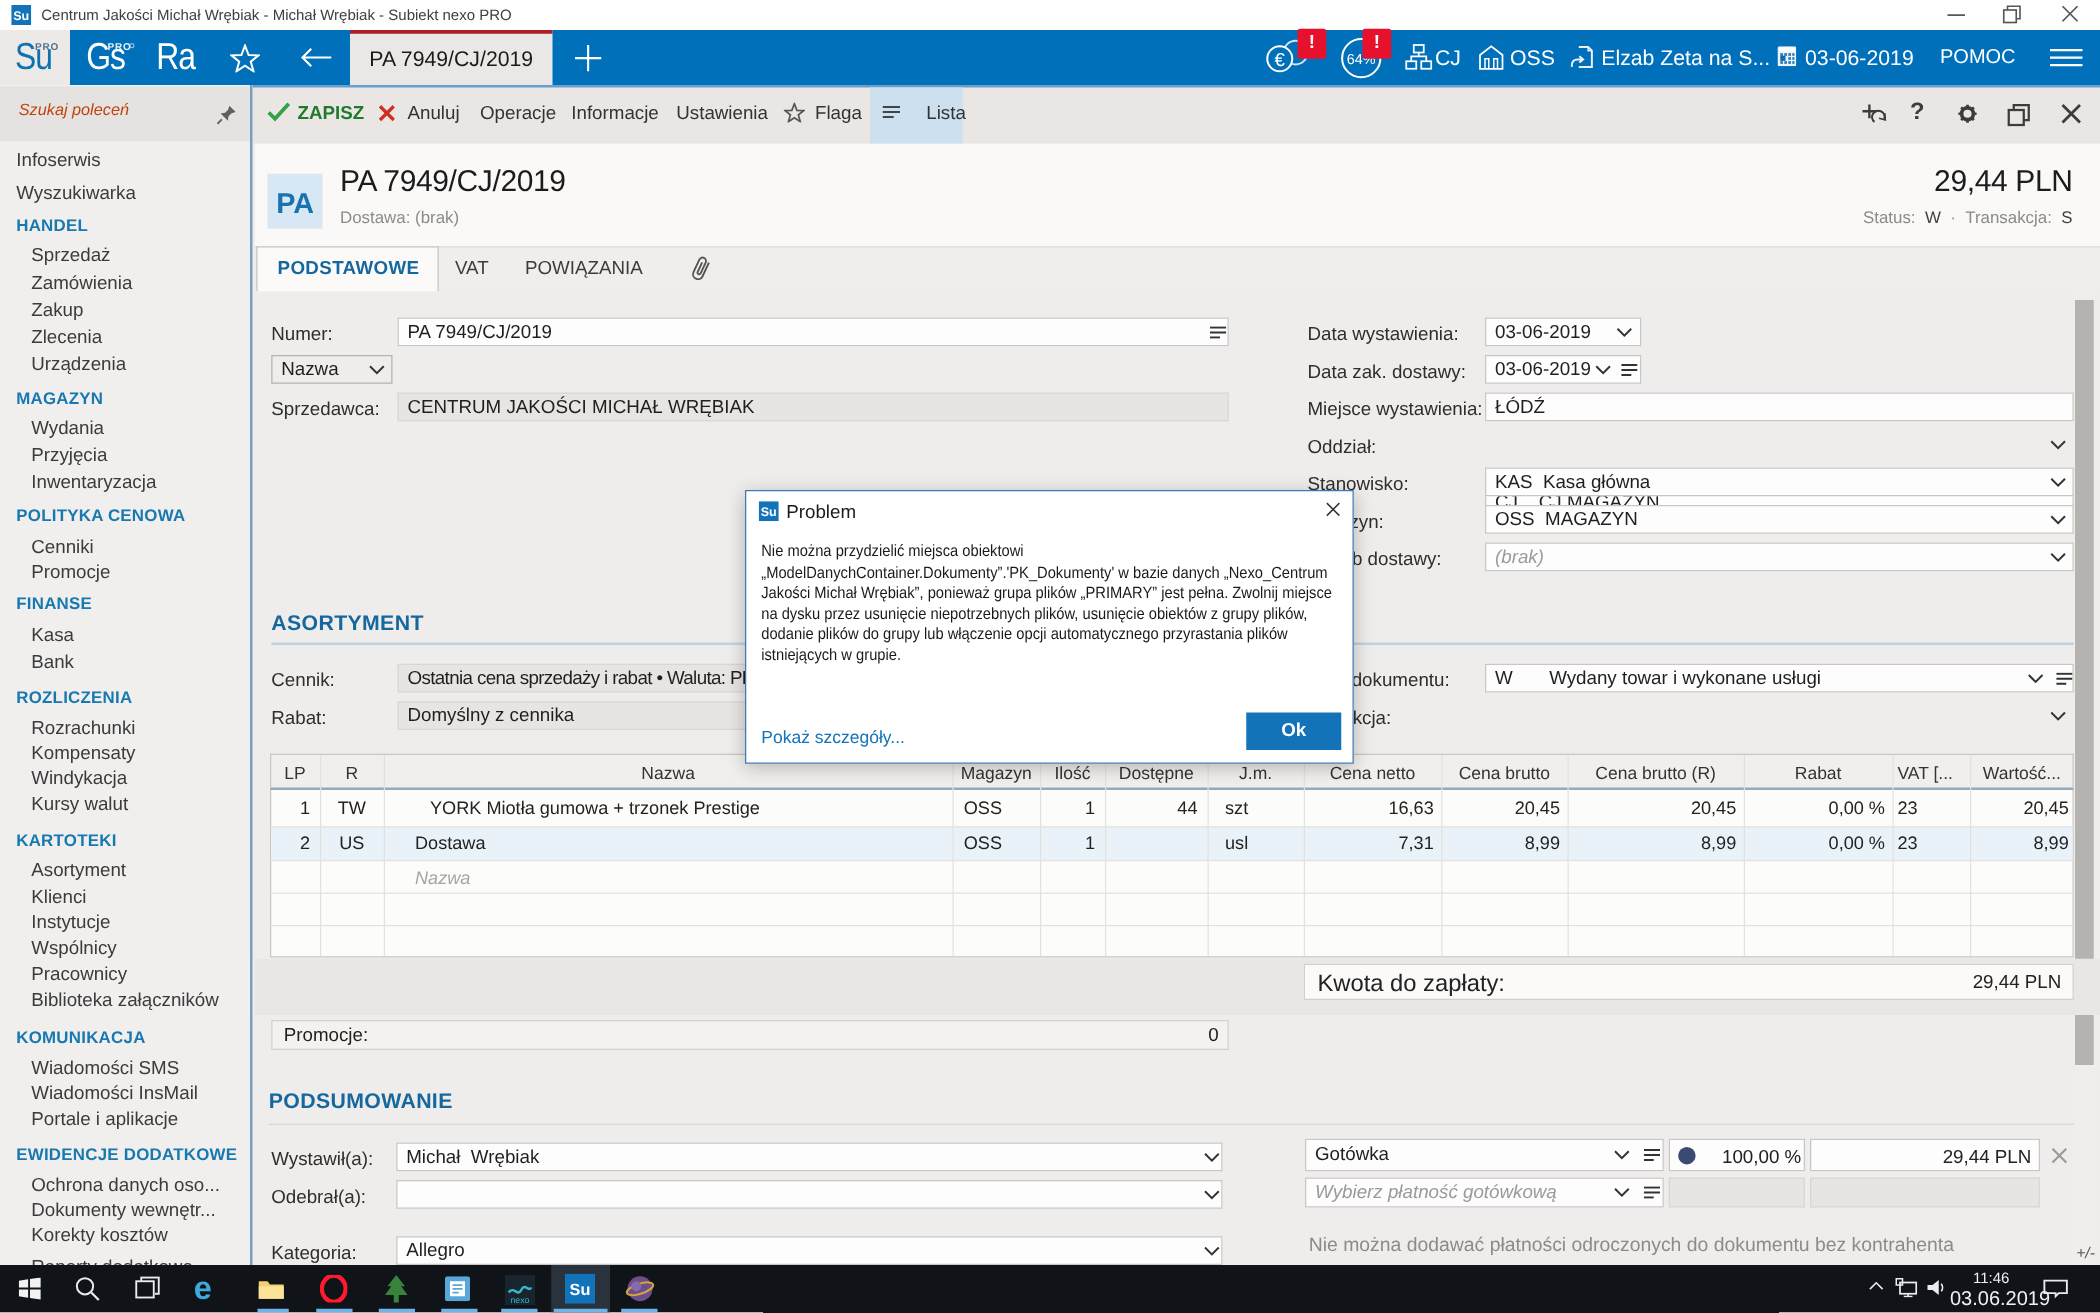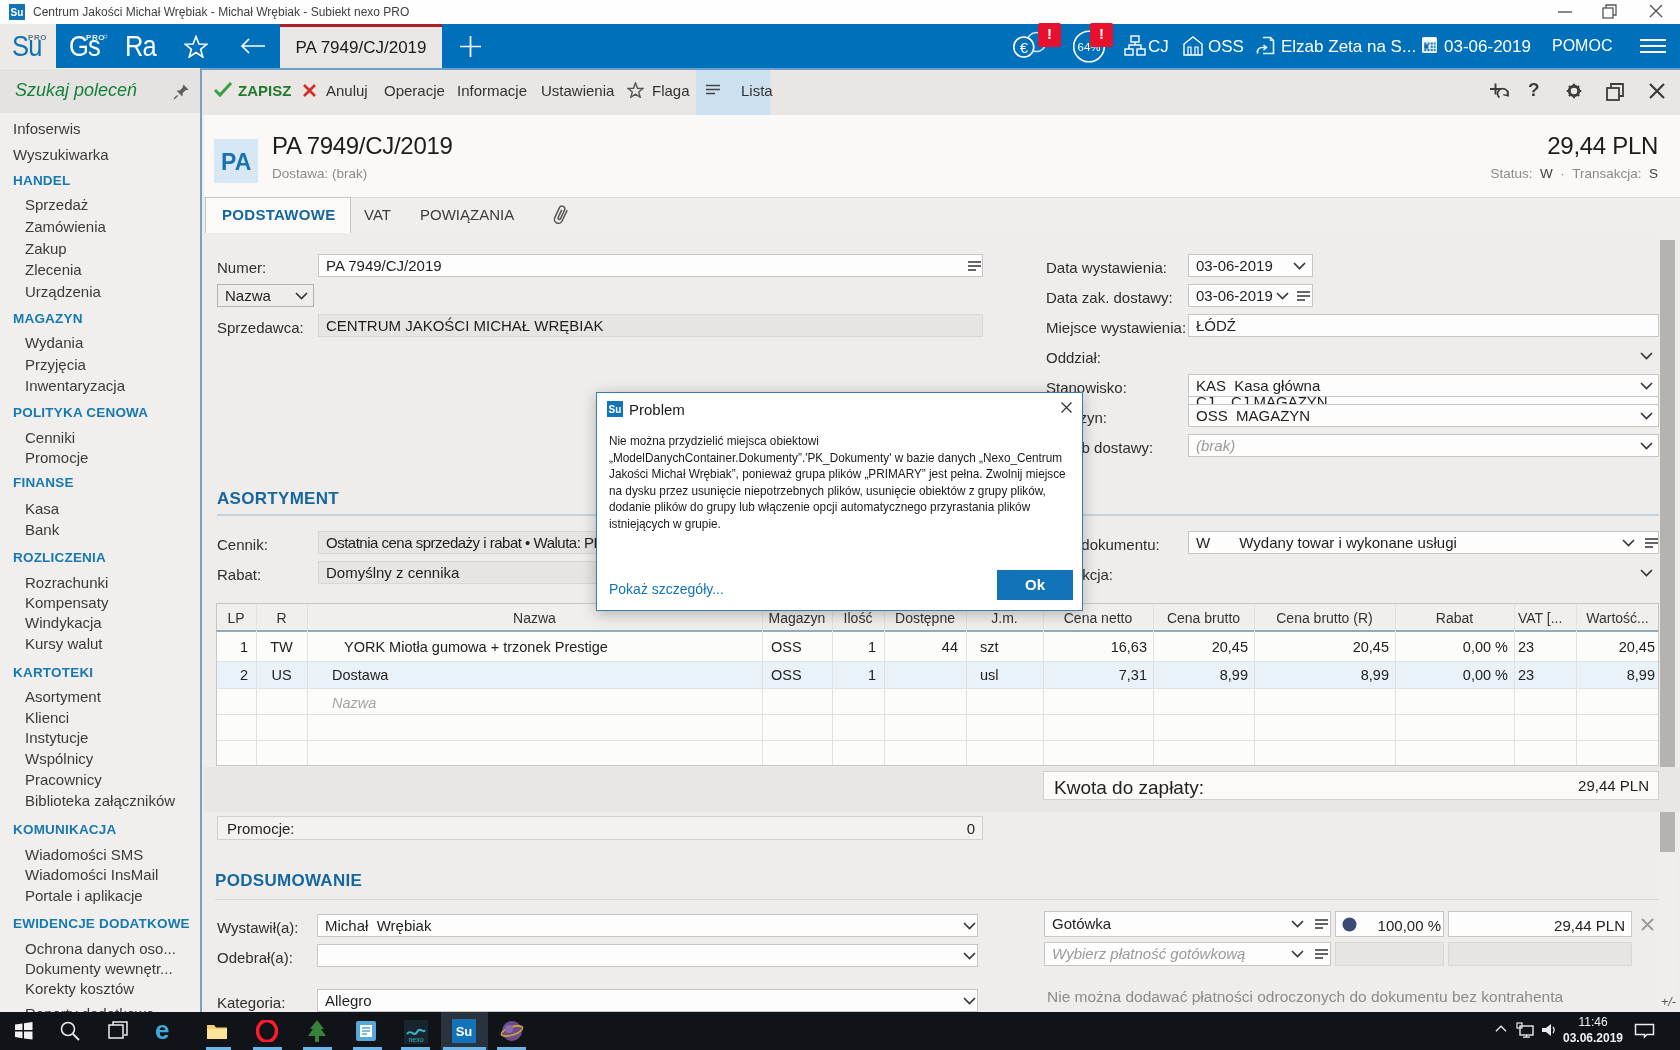--- a/index.html
+++ b/index.html
@@ -164,21 +164,21 @@
 <svg class="ab" style="left:1605px;top:81px" width="22" height="22">
   <rect x="2" y="7" width="12" height="12" fill="none" stroke="#3c3c3c" stroke-width="1.8"></rect>
   <path d="M6 7 V3 H18 V15 H14" fill="none" stroke="#3c3c3c" stroke-width="1.8"></path>
 </svg>
 <svg class="ab" style="left:1648px;top:82px" width="18" height="18">
     <path d="M2 2 L16 16 M16 2 L2 16" stroke="#3c3c3c" stroke-width="2.2"></path>
   </svg>
 
 <div id="sidebar" class="ab">
   <div id="searchrow" class="ab"></div>
-  <div class="ab" style="left:15px;top:12px;font-size:18px;font-style:italic;color:#15803d;">Szukaj poleceń</div>
+  <div class="ab" style="left:15px;top:12px;font-size:13px;font-style:italic;color:#c2410c;">Szukaj poleceń</div>
   <svg class="ab" style="left:173px;top:15px" width="17" height="17">
       <path d="M10.5 1.5 L15.5 6.5 L12.3 7.5 L9.8 10 L9.3 13.5 L3.5 7.7 L7 7.2 L9.5 4.7 Z" fill="#5f5f5f"></path>
       <path d="M4.5 12.5 L1 16" stroke="#5f5f5f" stroke-width="1.5"></path>
     </svg>
   <div class="ab sbtop" style="top:51px;">Infoserwis</div>
   <div class="ab sbtop" style="top:77px;">Wyszukiwarka</div>
   <div class="ab sbhdr" style="top:104px;">HANDEL</div>
   <div class="ab sbitem" style="top:127px;">Sprzedaż</div>
   <div class="ab sbitem" style="top:149px;">Zamówienia</div>
   <div class="ab sbitem" style="top:171px;">Zakup</div>
@@ -473,21 +473,21 @@
 <svg class="ab" style="left:1516px;top:1022px" width="18" height="16">
     <rect x="1" y="1" width="5" height="5" fill="none" stroke="#e9ebed" stroke-width="1.2"></rect>
     <rect x="4" y="4" width="13" height="9" fill="none" stroke="#e9ebed" stroke-width="1.4"></rect>
     <path d="M10.5 13 V15 M7 15.2 H14" stroke="#e9ebed" stroke-width="1.3"></path>
   </svg>
 <svg class="ab" style="left:1540px;top:1022px" width="17" height="16">
     <path d="M2 6 H6 L11 2 V14 L6 10 H2 Z" fill="#e9ebed"></path>
     <path d="M13 5 a5 5 0 0 1 0 6" fill="none" stroke="#e9ebed" stroke-width="1.3"></path>
   </svg>
 <div class="ab" style="left:1563px;top:1015px;width:60px;text-align:center;font-size:12px;color:#eef0f2;">11:46</div>
-<div class="ab" style="left:1560px;top:1031px;width:66px;text-align:center;font-size:12px;color:#eef0f2;font-weight:bold;">03.06.2019</div>
+<div class="ab" style="left:1560px;top:1031px;width:66px;text-align:center;font-size:16px;color:#eef0f2;">03.06.2019</div>
 <svg class="ab" style="left:1634px;top:1023px" width="21" height="16">
     <path d="M1.5 1.5 H19.5 V11.5 H13 L10.5 14 L10.5 11.5 H1.5 Z" fill="none" stroke="#e9ebed" stroke-width="1.5"></path>
   </svg>
 <div class="ab" style="left:206px;top:1047px;width:25px;height:3px;background:#6cb5e8;"></div>
 <div class="ab" style="left:253px;top:1047px;width:29px;height:3px;background:#6cb5e8;"></div>
 <div class="ab" style="left:303px;top:1047px;width:29px;height:3px;background:#6cb5e8;"></div>
 <div class="ab" style="left:353px;top:1047px;width:29px;height:3px;background:#6cb5e8;"></div>
 <div class="ab" style="left:401px;top:1047px;width:29px;height:3px;background:#6cb5e8;"></div>
 <div class="ab" style="left:443px;top:1047px;width:43px;height:3px;background:#6cb5e8;"></div>
 <div class="ab" style="left:497px;top:1047px;width:29px;height:3px;background:#6cb5e8;"></div>

